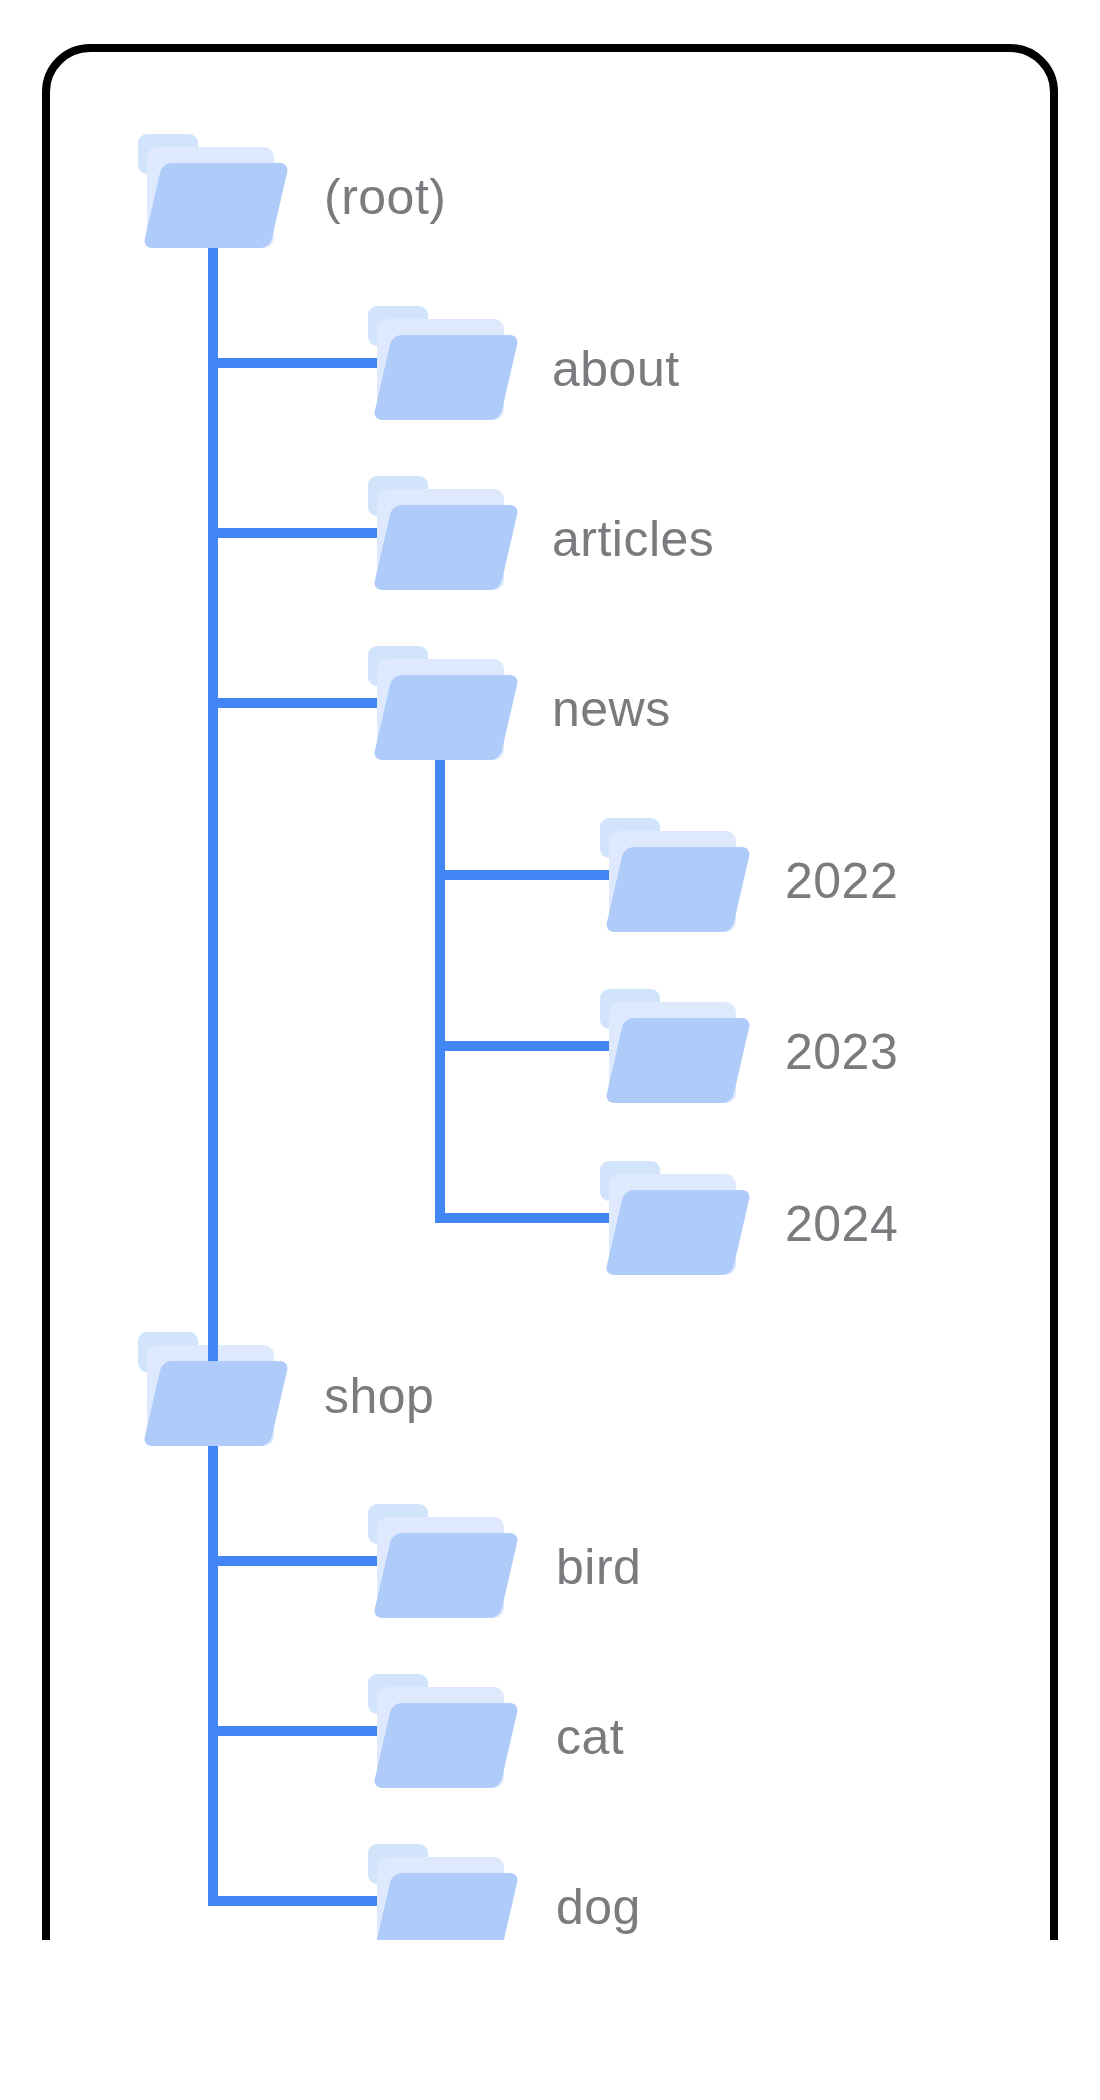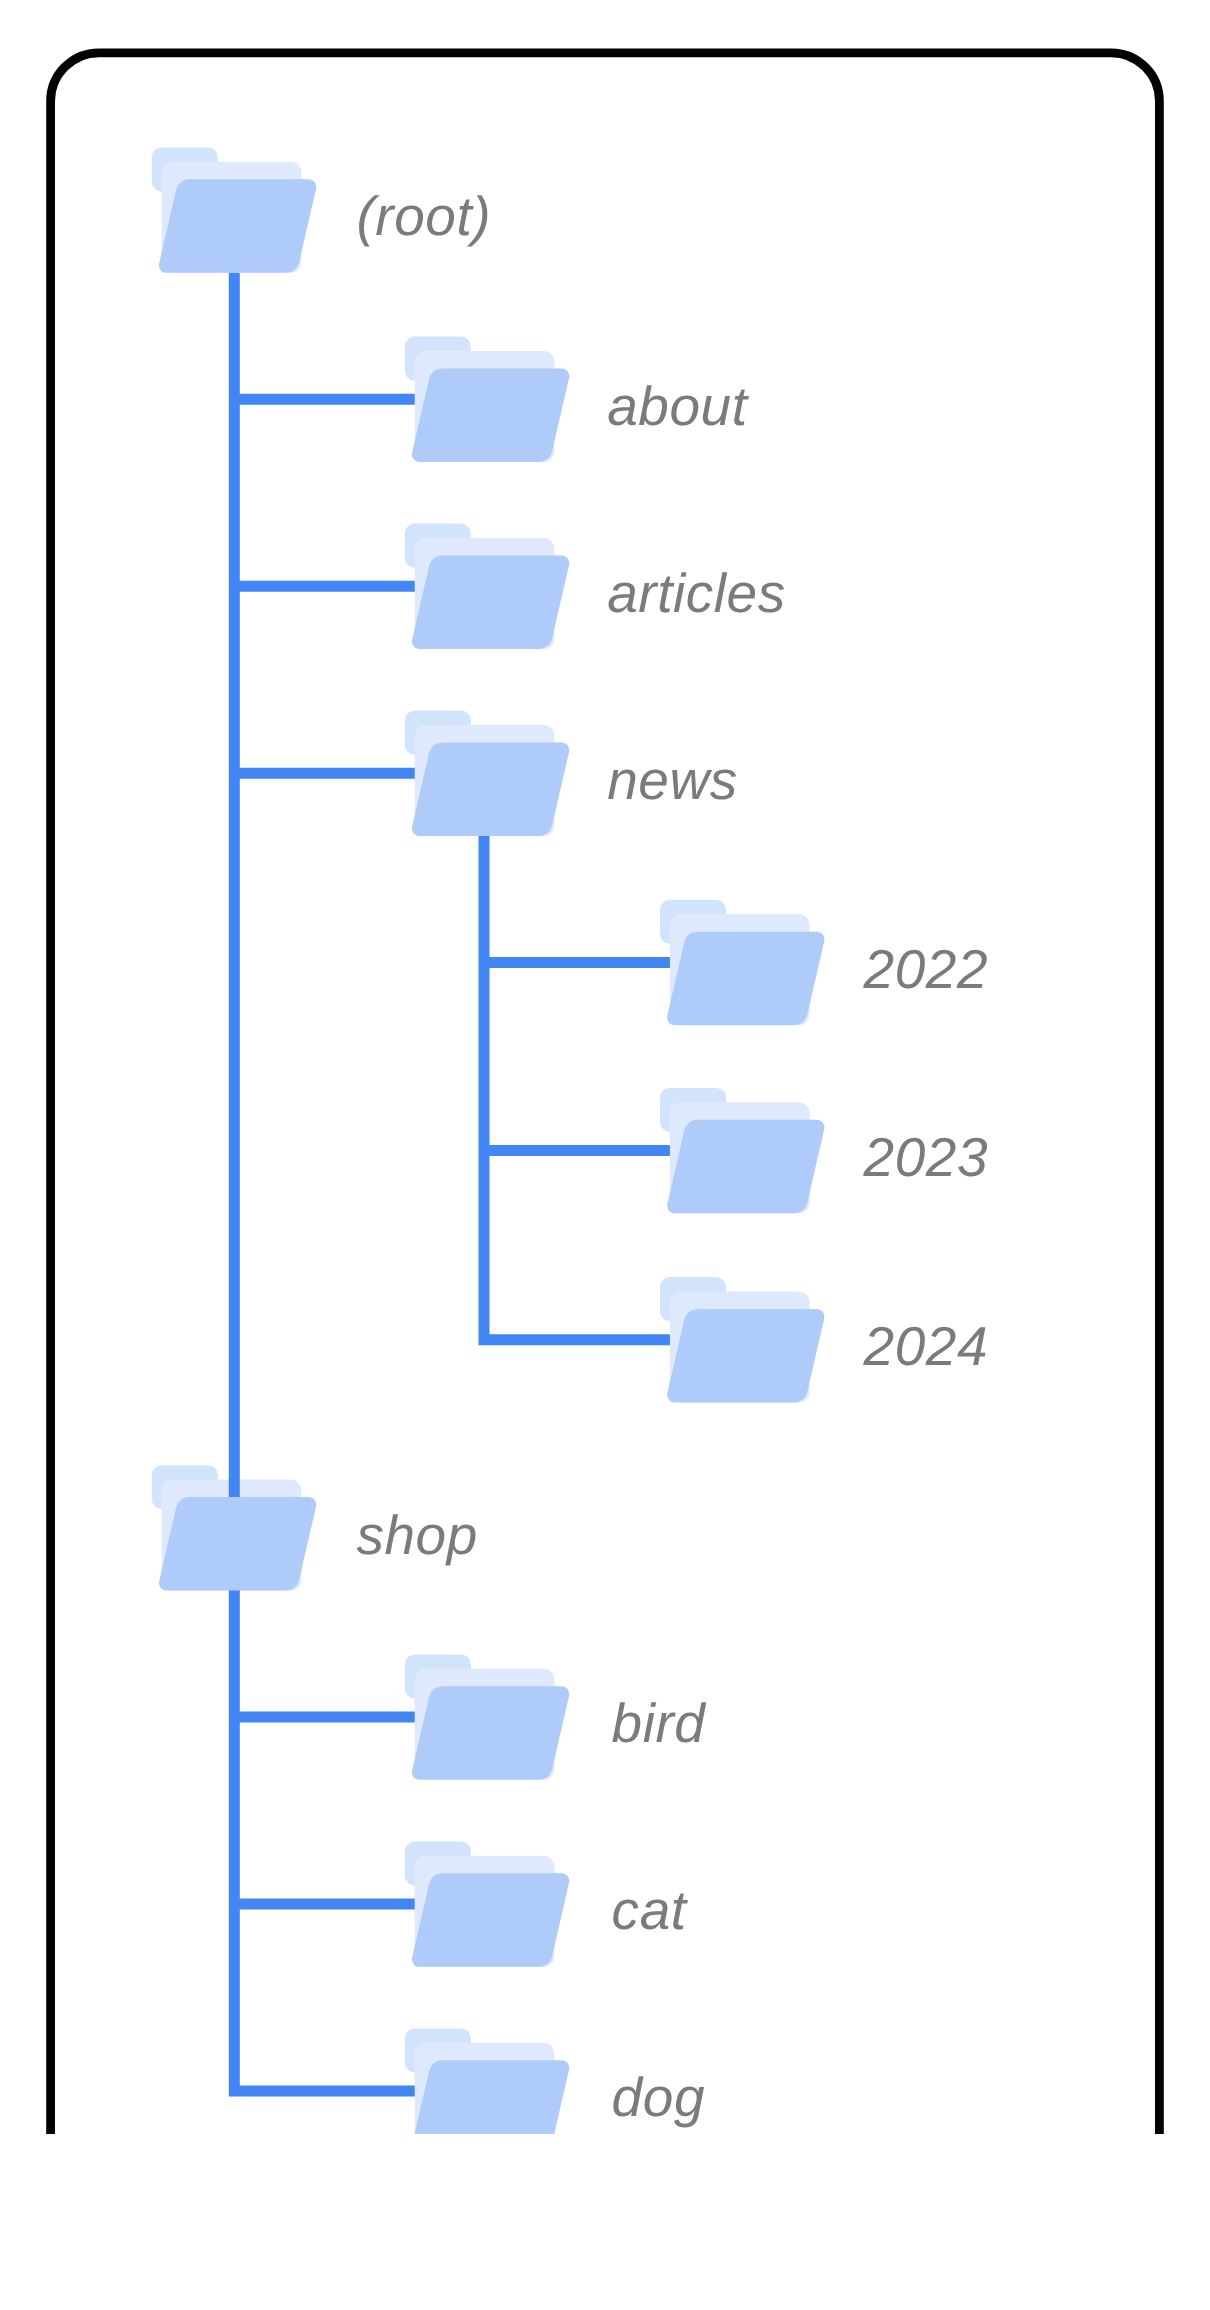--- a/index.html
+++ b/index.html
@@ -5,21 +5,21 @@
   :root{
     --line:#4285f4;
     --folder-front:#aecbfa;
     --folder-tab:#d2e3fc;
     --folder-sheet:#dee9fd;
     --label:#797b7e;
     --border:#000000;
     --bg:#ffffff;
   }
   html,body{margin:0;padding:0;background:var(--bg);}
-  .stage{width:1100px;height:1940px;position:relative;font-style:italic;}
+  .stage{width:1100px;height:1940px;position:relative;}
   svg{display:block;}
   .node-label{
     font-family:"Liberation Sans", sans-serif;
     font-size:50px;
     fill:var(--label);
     letter-spacing:0.5px;
   }
   .tree-line{
     fill:none;
     stroke:var(--line);

